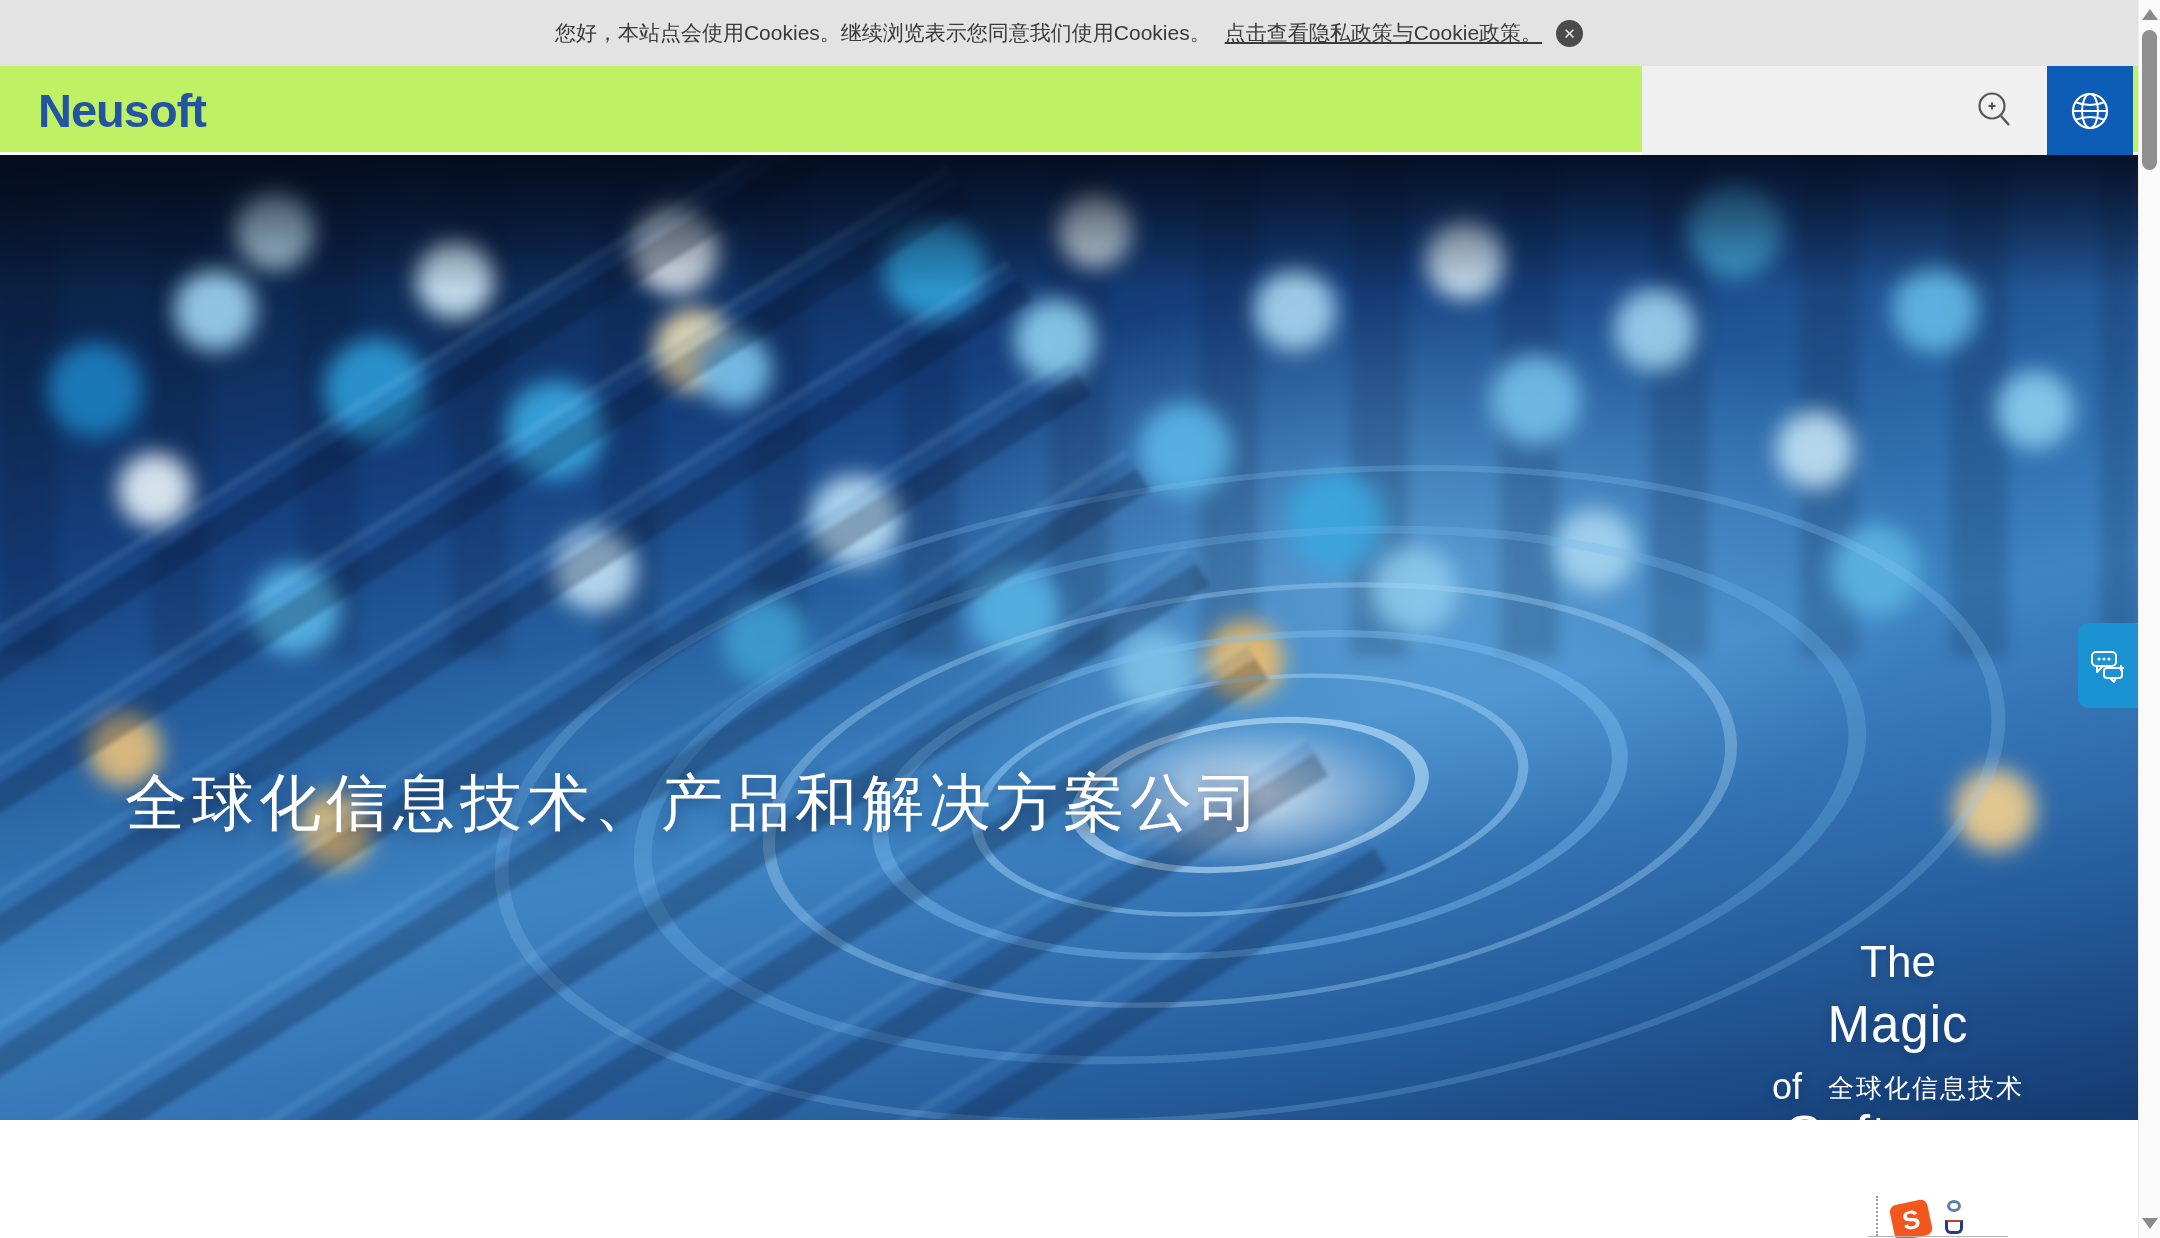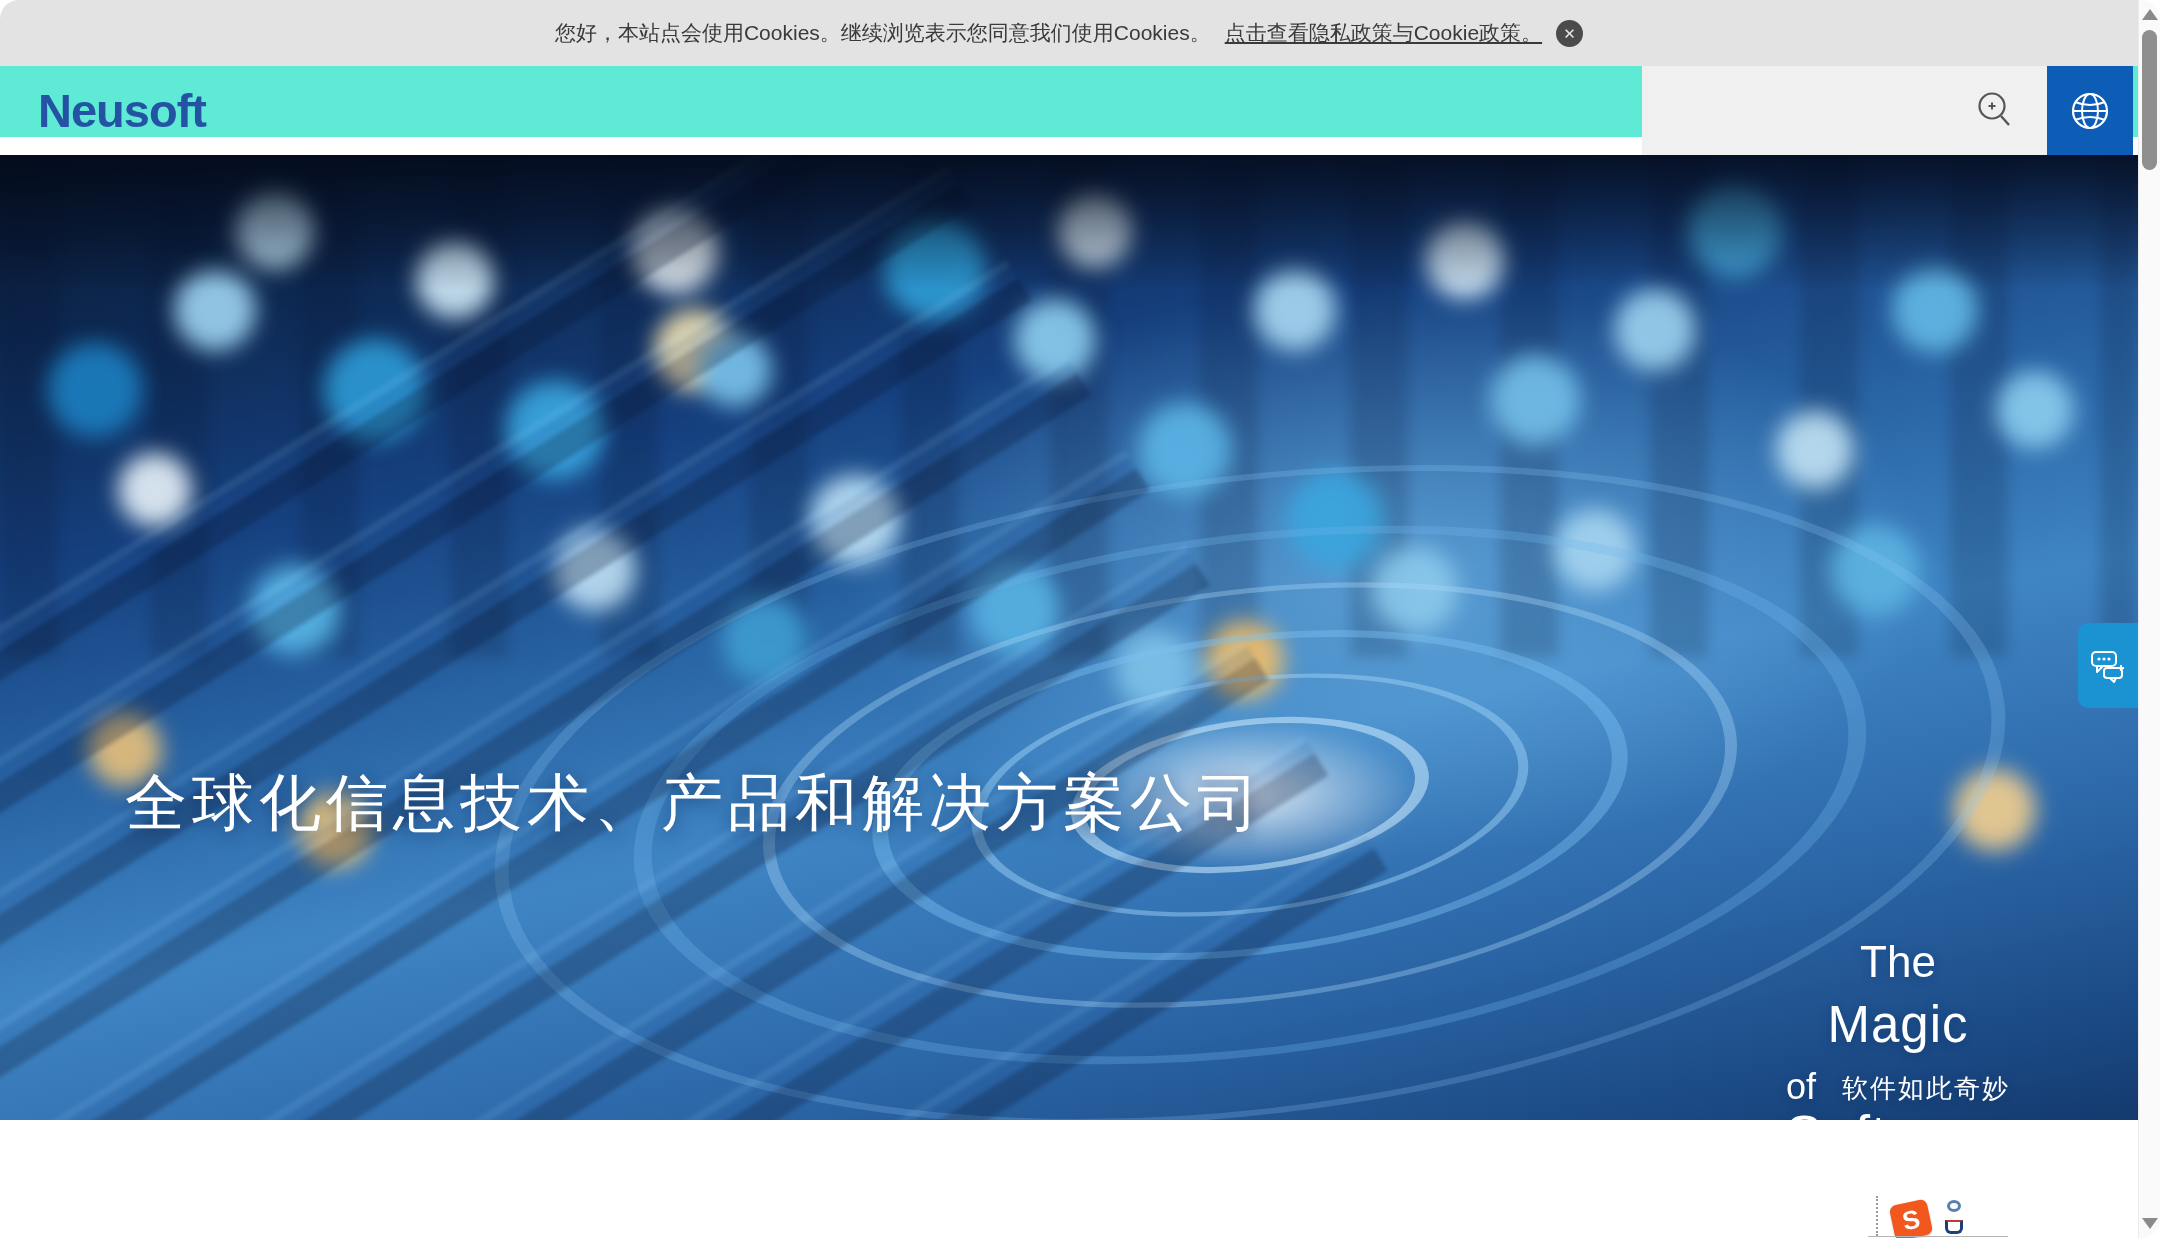--- a/index.html
+++ b/index.html
@@ -1,26 +1,26 @@
 <!DOCTYPE html>
 <html><head>
 <meta charset="utf-8">
 <style>
   * { margin:0; padding:0; box-sizing:border-box; }
   html,body { width:2160px; height:1238px; overflow:hidden; font-family:"Liberation Sans","DejaVu Sans",sans-serif; background:#fff; }
-  .page { position:relative; width:2160px; height:1238px; overflow:hidden;border-radius:19px; }
+  .page { position:relative; width:2160px; height:1238px; overflow:hidden; }
 
   
   .cookie-banner { position:absolute; left:0; top:0; width:2138px; height:66px; background:#e3e3e3; display:flex; align-items:center; justify-content:center; gap:14px; }
   .cookie-text { font-size:21px; color:#3a3a3a; }
   .cookie-link { font-size:21px; color:#3a3a3a; text-decoration:underline; cursor:pointer; }
   .cookie-close { width:27px; height:27px; border-radius:50%; background:#4b4b4b; color:#e8e8e8; display:flex; align-items:center; justify-content:center; font-size:15px; font-weight:bold; cursor:pointer; line-height:1; }
 
   
-  .navbar { position:absolute; left:0; top:66px; width:2138px; height:71px; background:#5eead4; }
+  .navbar { position:absolute; left:0; top:66px; width:2138px; height:86px; background:#bef264; }
   .logo { position:absolute; left:38px; top:0; height:89px; display:flex; align-items:center; font-size:47px; font-weight:bold; letter-spacing:-1px; color:#2453a3; cursor:pointer; }
   .nav-menu { position:absolute; left:245px; top:0; height:89px; display:flex; border-left:1px solid #e7e7e7; }
   .nav-item { height:89px; display:flex; align-items:center; justify-content:center; font-size:22px; color:#333; border-right:1px solid #e7e7e7; cursor:pointer; }
   .nav-item.w2 { width:113px; }
   .nav-item.w4 { width:154px; }
   .search-panel { position:absolute; left:1642px; top:0; width:405px; height:89px; background:#f0f0f0; cursor:pointer; }
   .search-icon { position:absolute; right:32px; top:24px; }
   .globe-btn { position:absolute; left:2047px; top:0; width:86px; height:89px; background:#0d5cb6; display:flex; align-items:center; justify-content:center; cursor:pointer; }
 
   
@@ -143,21 +143,21 @@
 
     <div class="hero-headline">
       <div class="line">全球化信息技术、产品和解决方案公司</div>
     </div>
 
     <div class="lockup">
       <div class="l-the">The</div>
       <div class="l-magic">Magic</div>
       <div class="l-row">
         <span class="l-of">of</span>
-        <span class="l-tag">软件如此奇妙</span>
+        <span class="l-tag">全球化信息技术</span>
       </div>
       <div class="l-software">Software</div>
     </div>
   </div>
 
   <div class="chat-btn">
     <span>
       <svg width="40" height="40" viewBox="0 0 40 40">
         <rect x="4" y="6" width="24" height="14" rx="4" fill="none" stroke="#fff" stroke-width="2"></rect>
         <path d="M9 20 L9 26 L15 20" fill="none" stroke="#fff" stroke-width="2" stroke-linejoin="round"></path>

